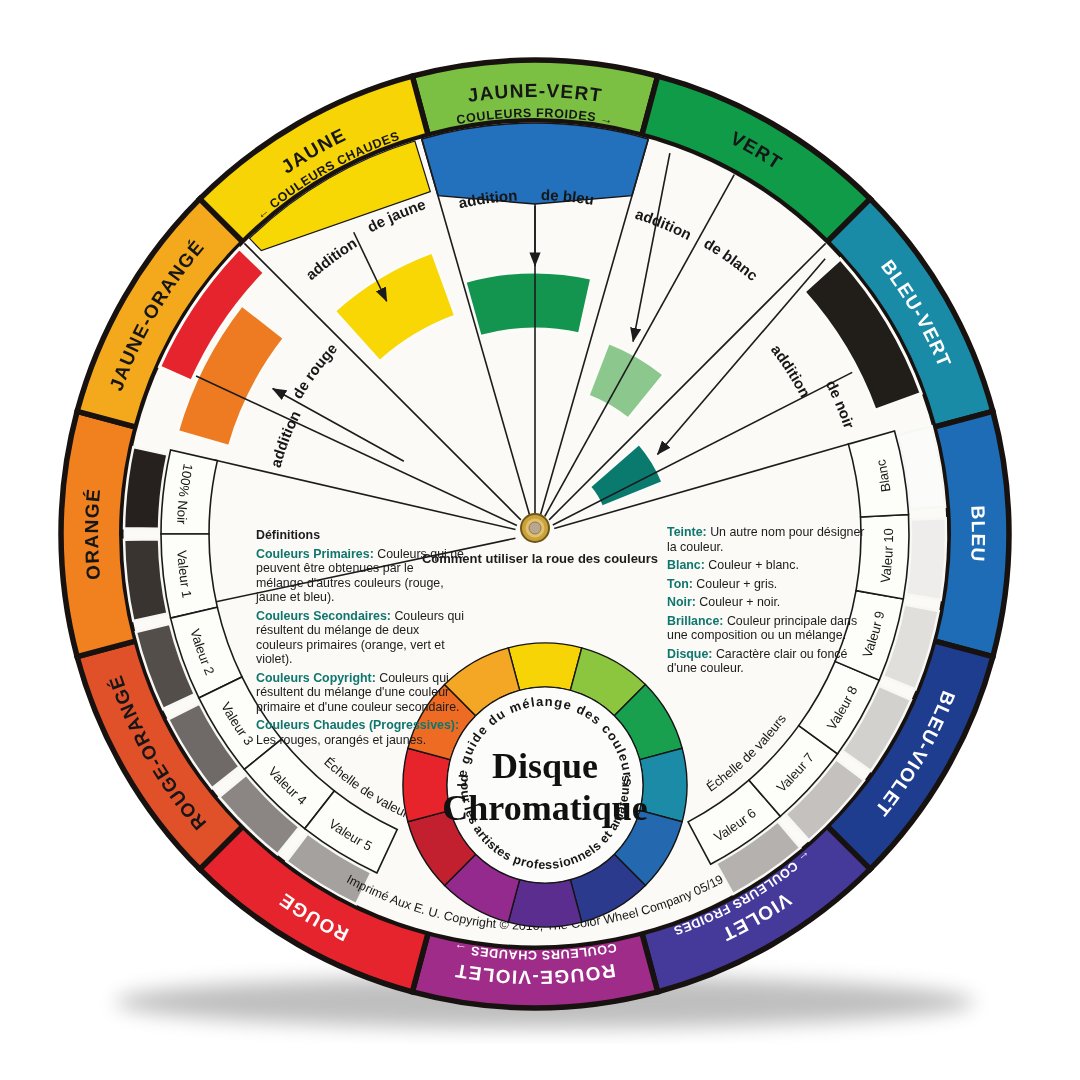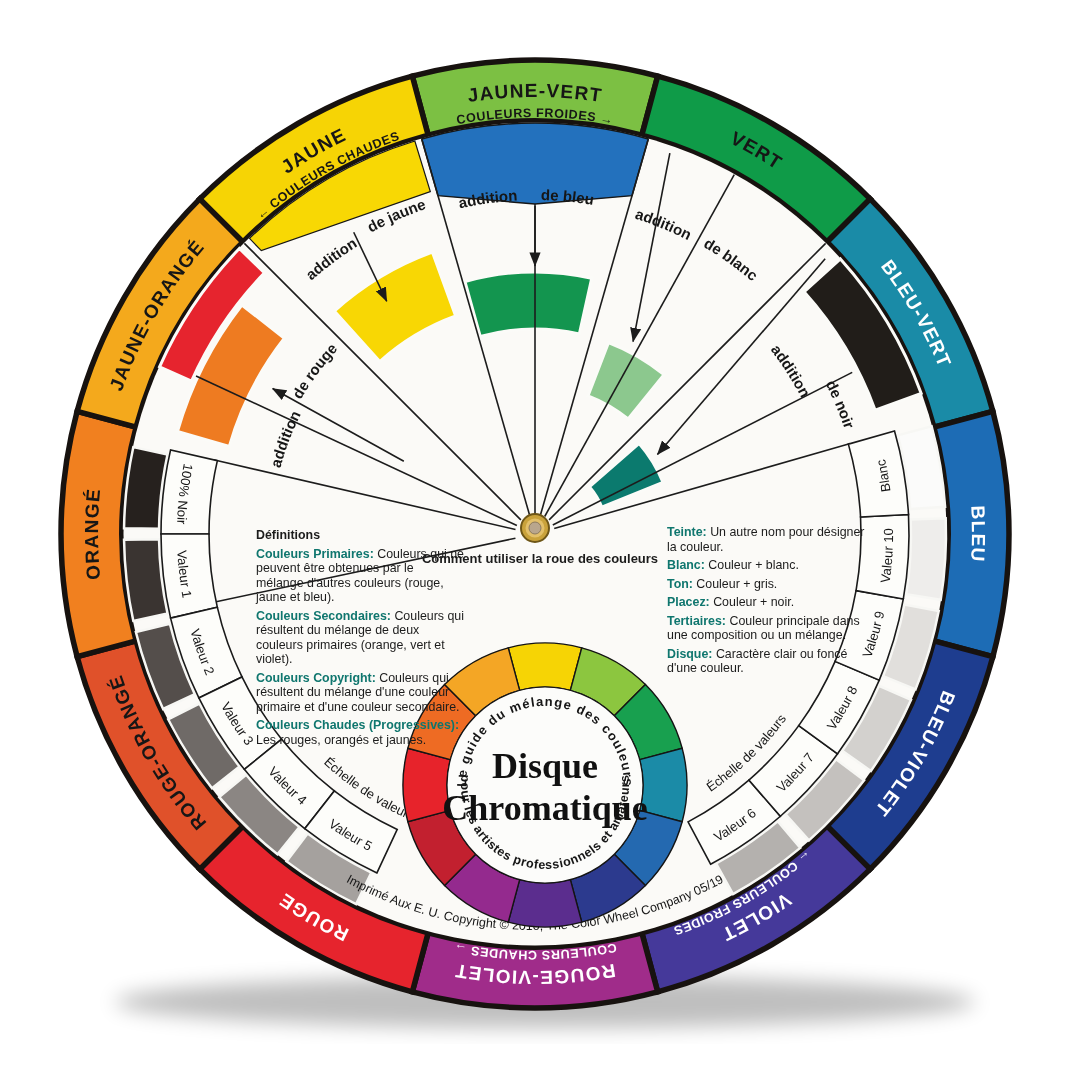--- a/index.html
+++ b/index.html
@@ -223,18 +223,18 @@
 
   <div class="block usage-block">
     <div class="hd">Comment utiliser la roue des couleurs</div>
   </div>
 
   <div class="block right-block">
     <div id="glossary-list">
         <p><b>Teinte:</b> Un autre nom pour désigner la couleur.</p>
         <p><b>Blanc:</b> Couleur + blanc.</p>
         <p><b>Ton:</b> Couleur + gris.</p>
-        <p><b>Placez:</b>  Couleur + noir.</p>
-        <p><b>Tertiaires:</b> Couleur principale dans une composition ou un mélange.</p>
+        <p><b>Noir:</b>  Couleur + noir.</p>
+        <p><b>Brillance:</b> Couleur principale dans une composition ou un mélange.</p>
         <p><b>Disque:</b> Caractère clair ou foncé d'une couleur.</p>
       </div>
   </div>
 </div>
 
 </body></html>

